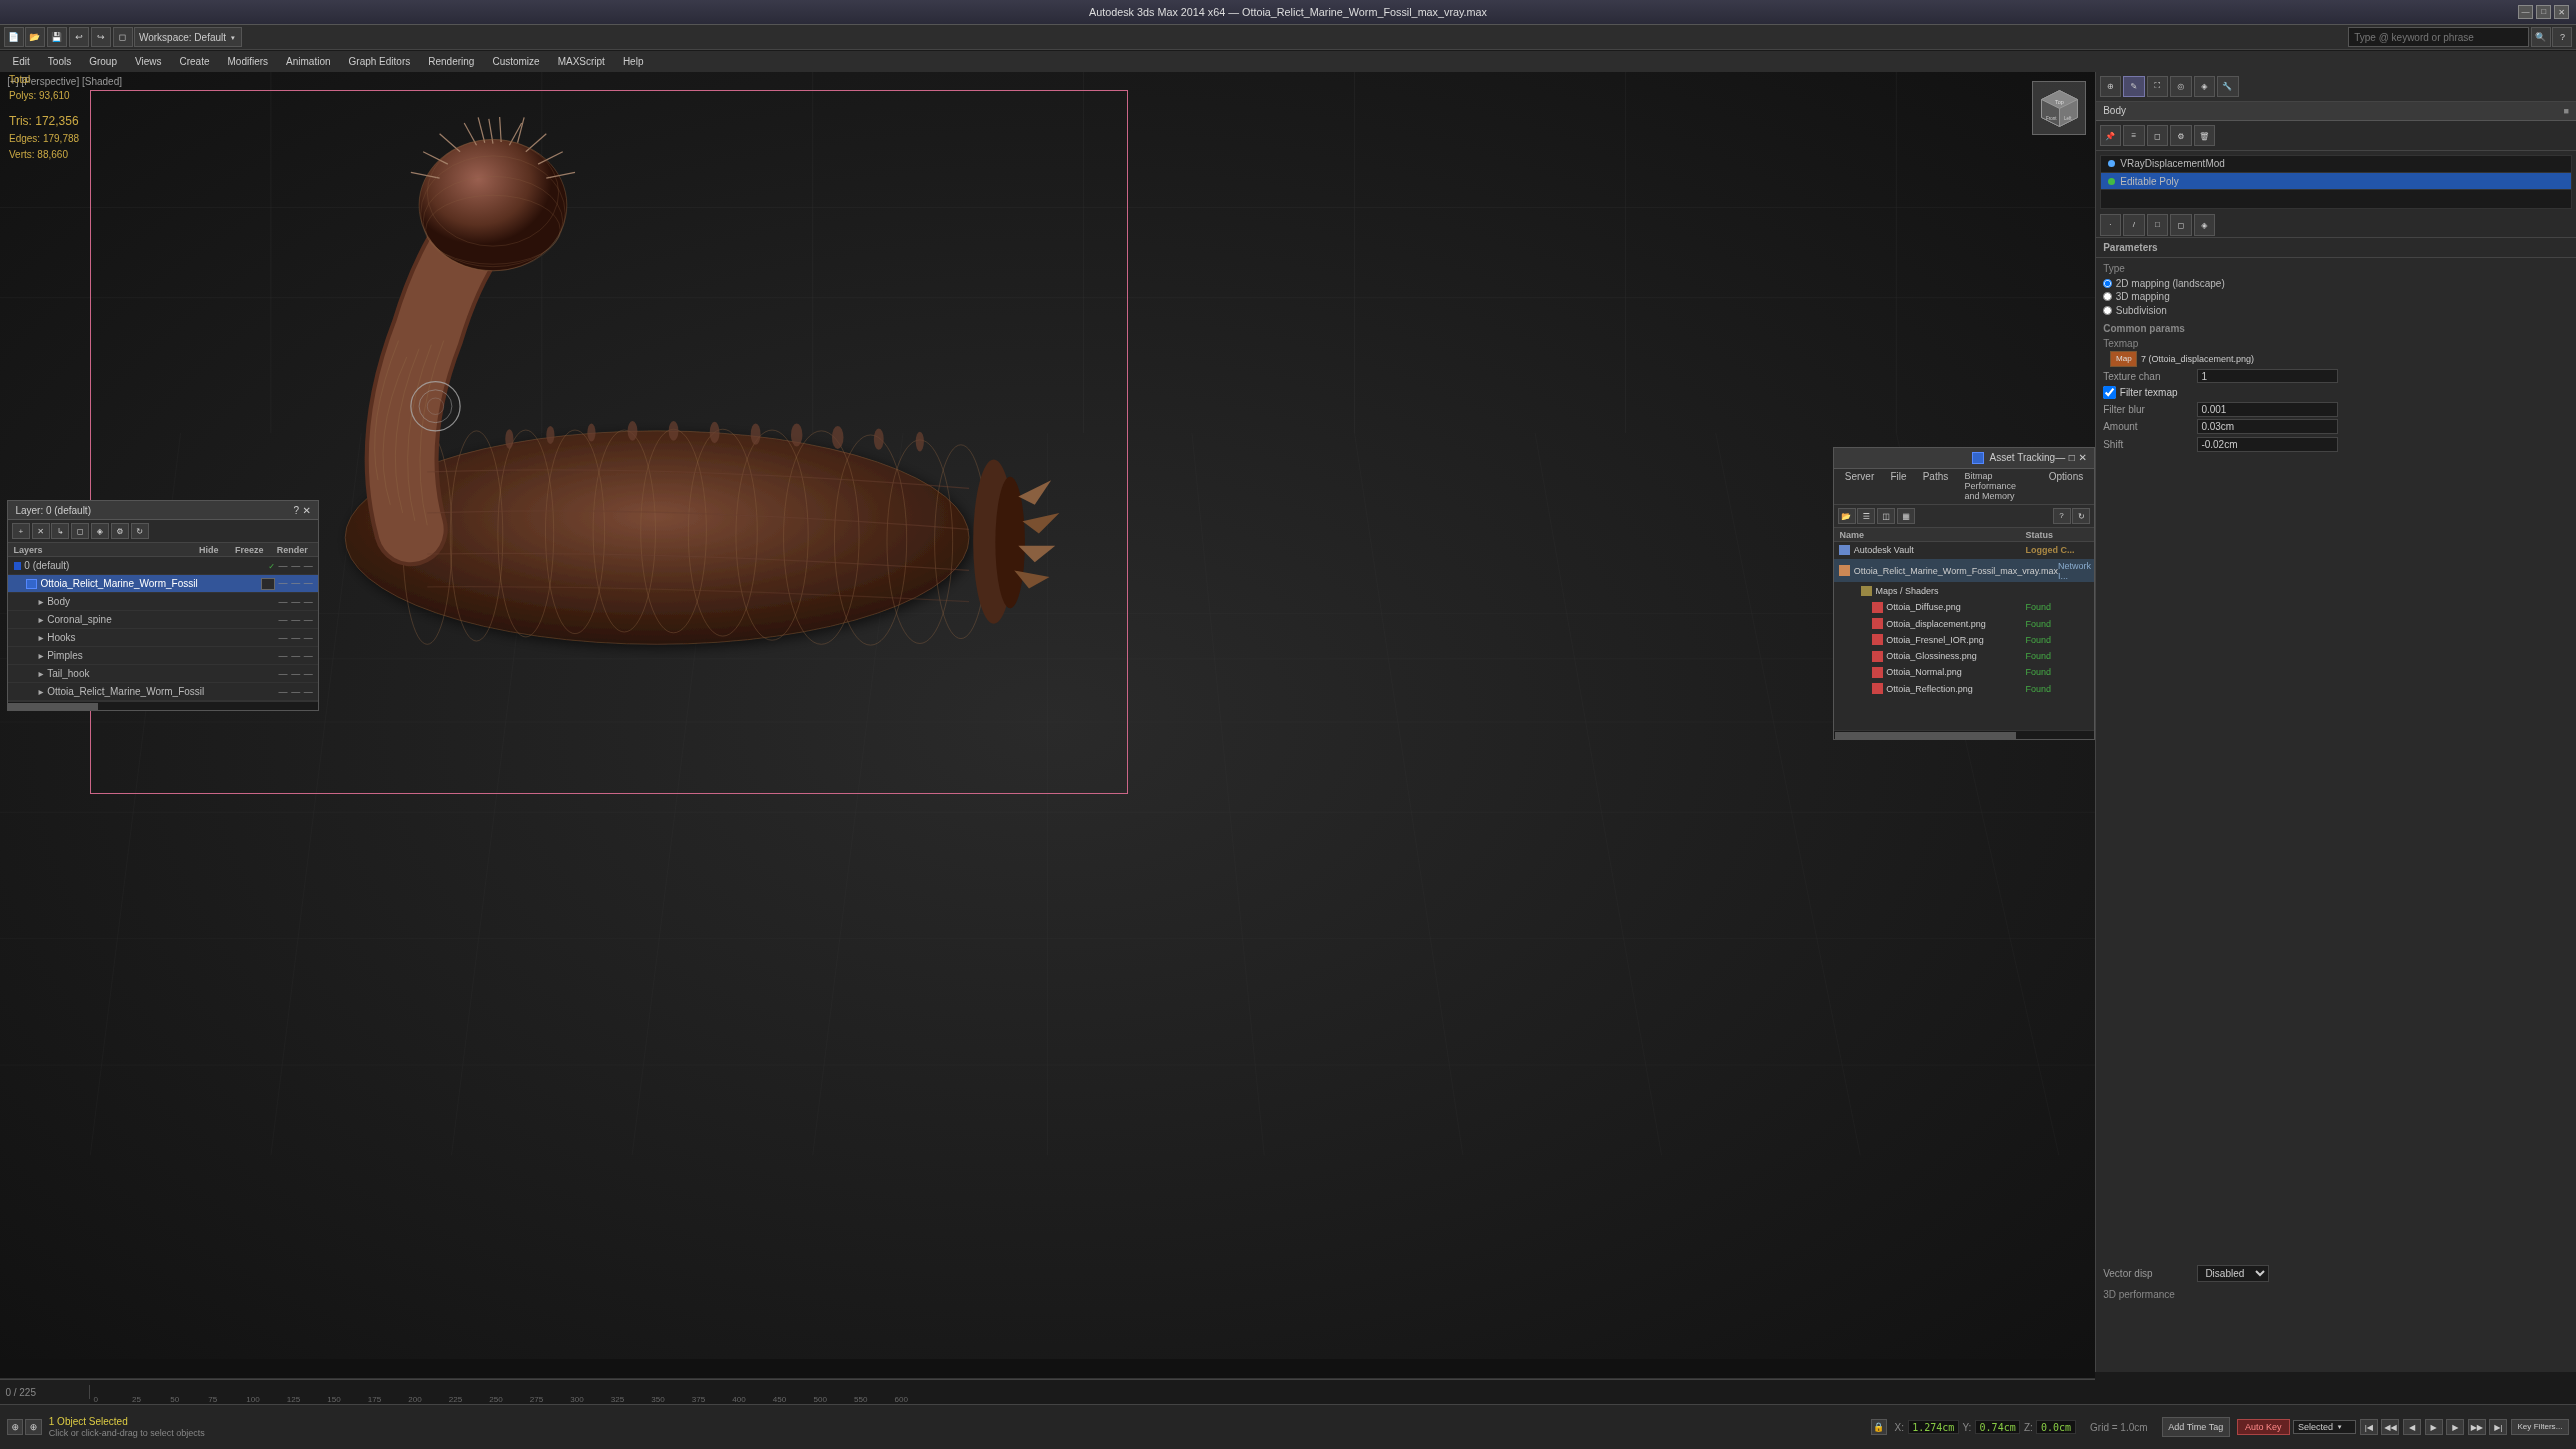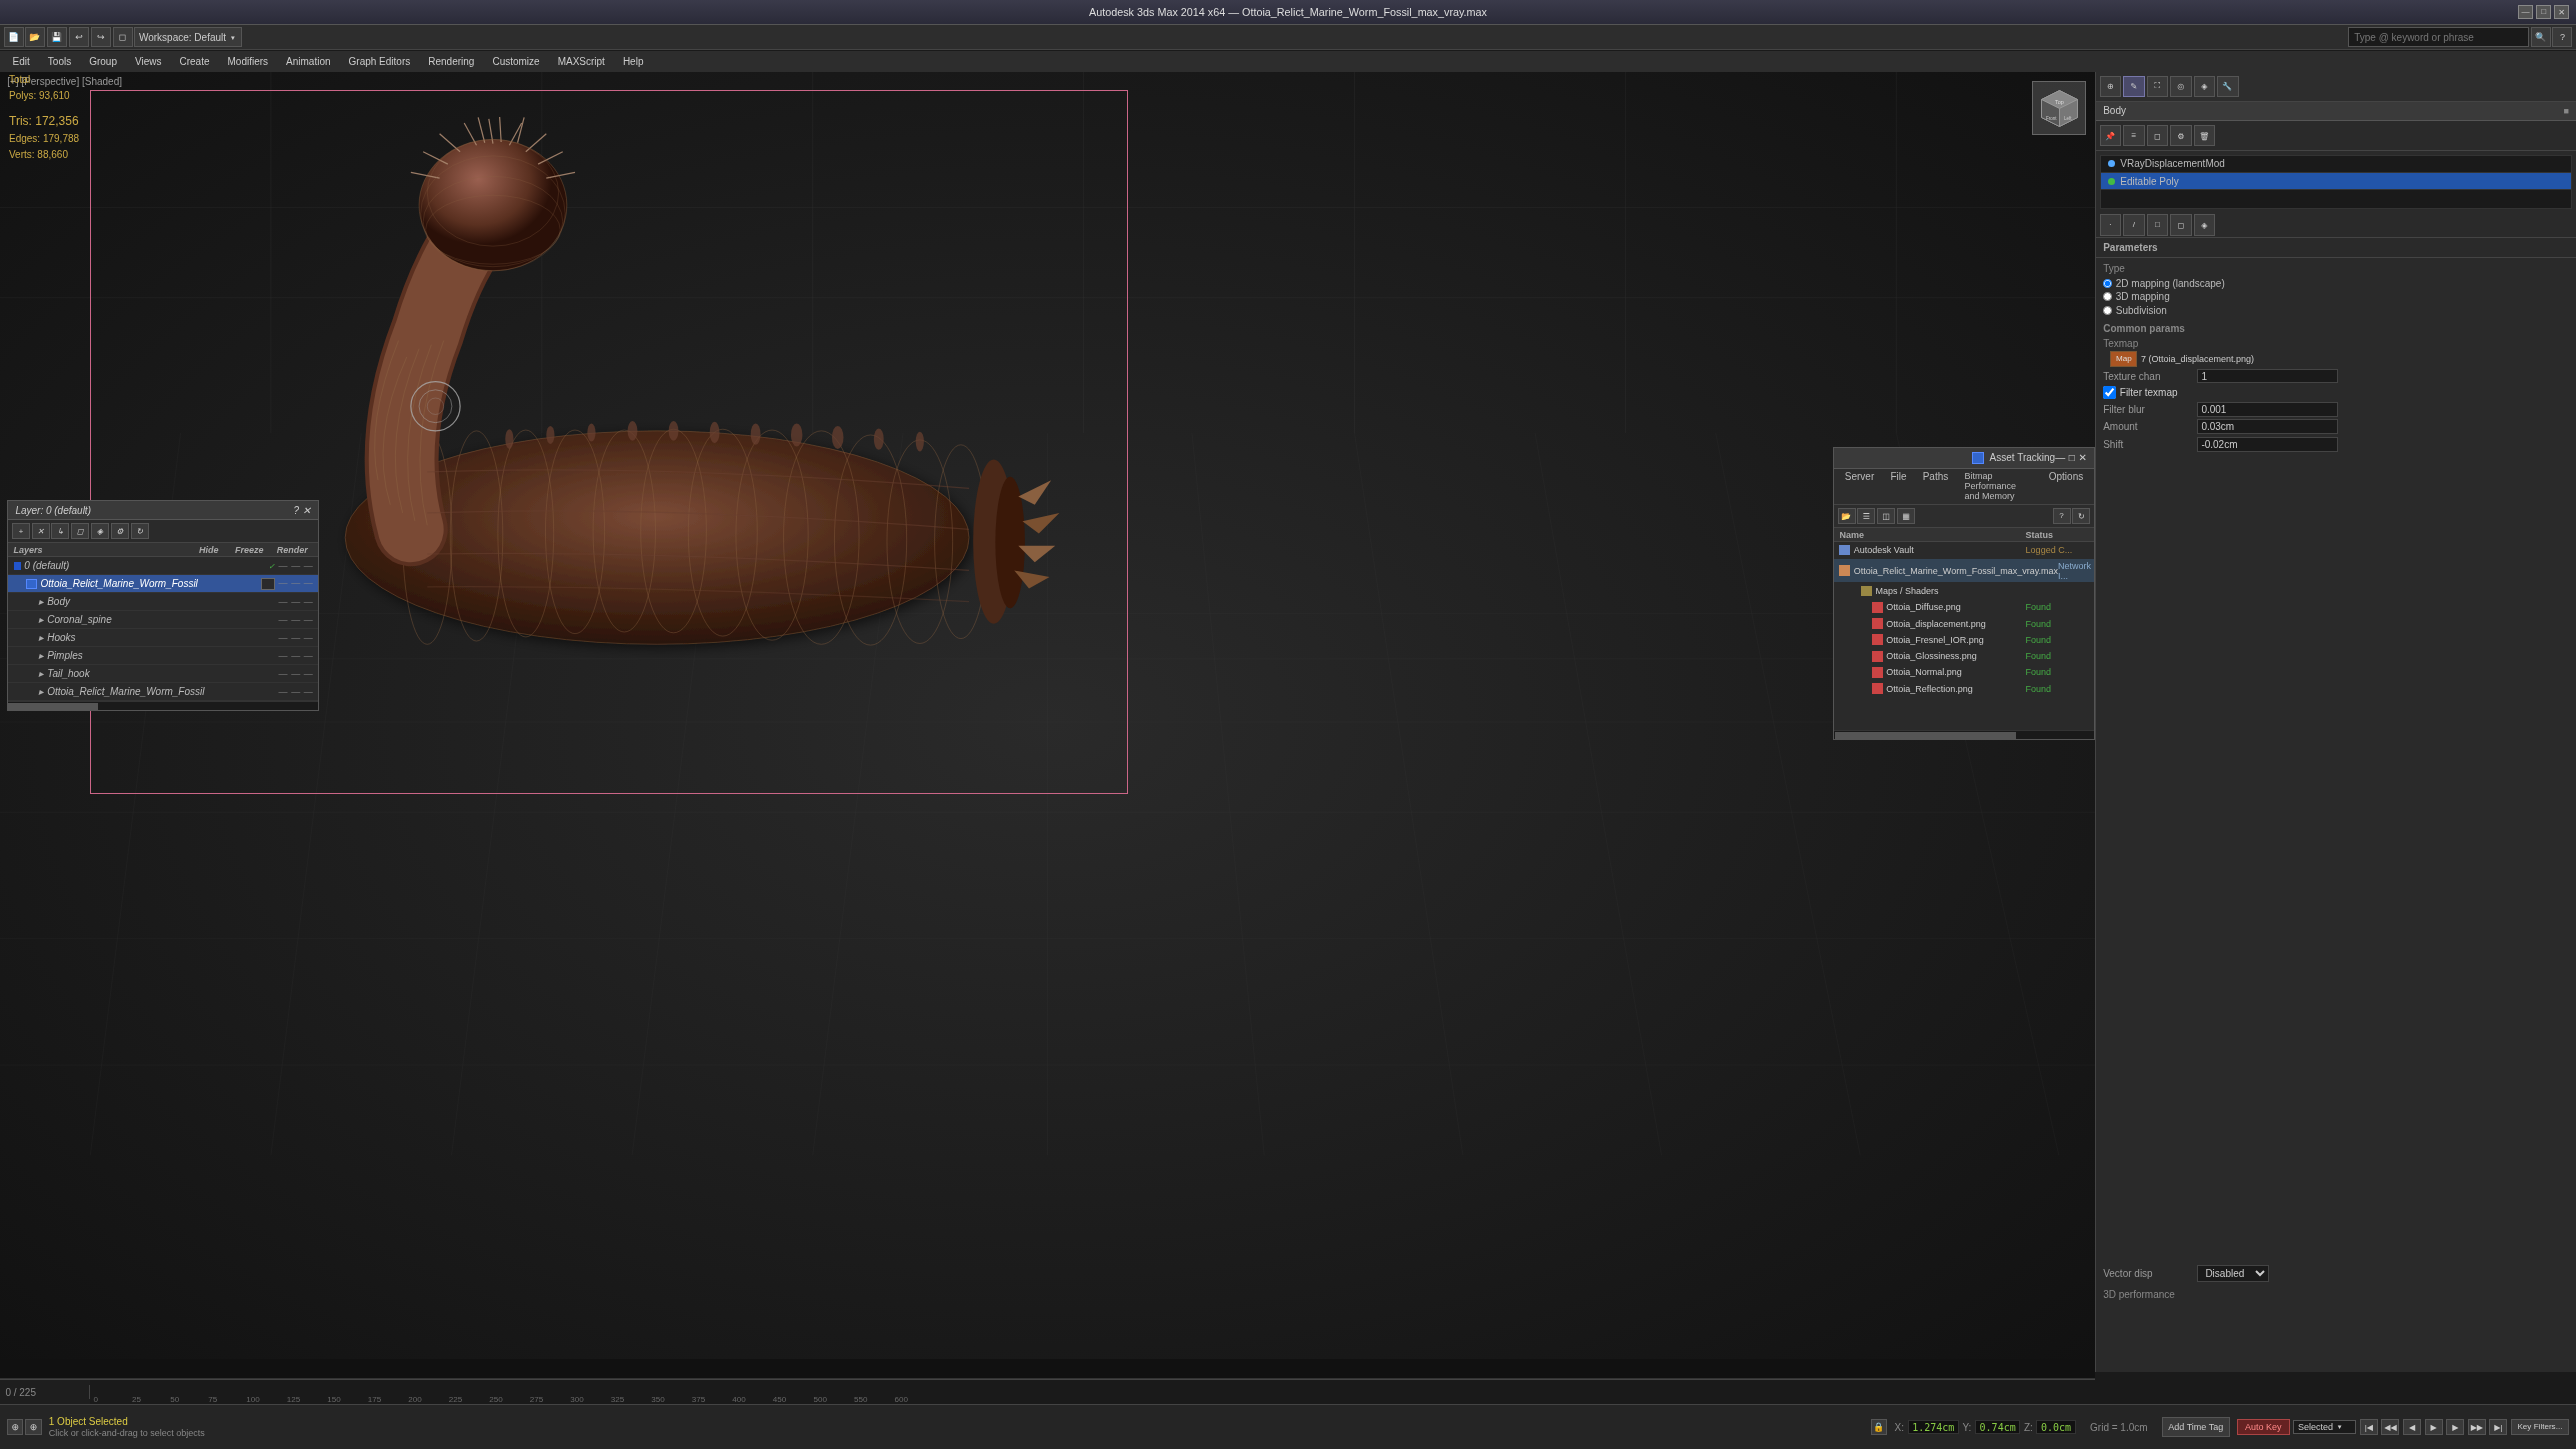--- a/index.html
+++ b/index.html
@@ -337,21 +337,20 @@
 
     
     #layers-panel {
       position: absolute;
       top: 500px;
       left: 7.2px;
       width: 312px;
       background: #2a2a2a;
       border: 0.9px solid #555;
       z-index: 100;
-      font-style: italic;
     }
     #layers-panel-header {
       background: #3a3a3a;
       padding: 3.6px 7.2px;
       border-bottom: 0.9px solid #555;
       display: flex;
       align-items: center;
       justify-content: space-between;
     }
     .layer-toolbar {
@@ -463,21 +462,21 @@
       padding: 1.8px 5.4px;
       border-bottom: 0.9px solid #2a2a2a;
       min-height: 16.3px;
       cursor: pointer;
       font-size: 9px;
     }
     .asset-row.selected-asset { background: #334455; }
     .asset-name { flex: 1; color: #ccc; }
     .asset-status { width: 63px; font-size: 9px; }
     .asset-status.found { color: #44aa44; }
-    .asset-status.logged { color: #aa8844; }
+    .asset-status.logged { color: #aa8844; font-weight: bold; }
     .asset-icon {
       width: 10.8px;
       height: 10.8px;
       margin-right: 3.6px;
       flex-shrink: 0;
     }
     .icon-vault { background: #6688cc; }
     .icon-folder { background: #998844; }
     .anim-btn {
       width: 18px;

